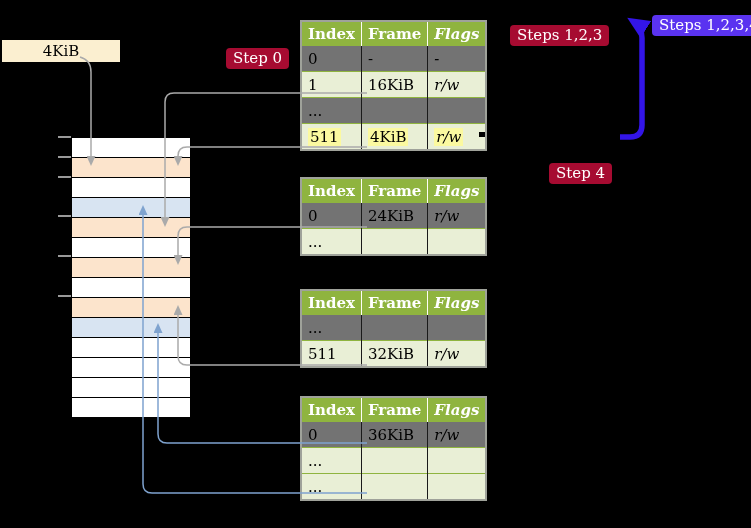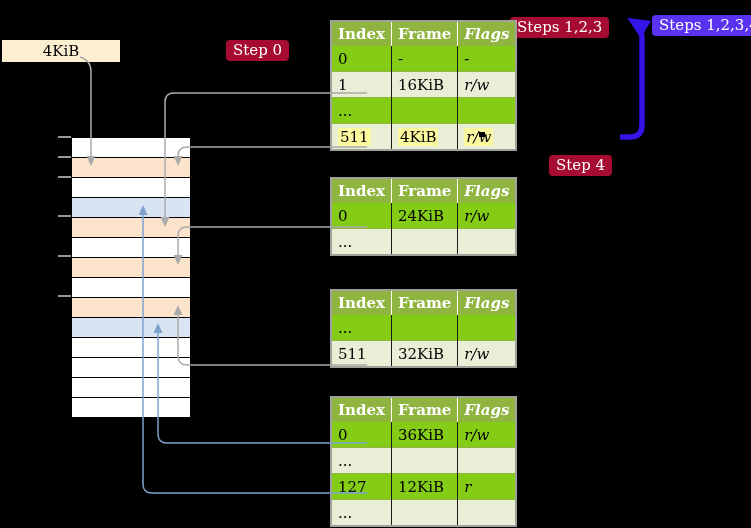--- a/index.html
+++ b/index.html
@@ -30,43 +30,43 @@
   .label-4kib{
     left:2px;top:40px;width:118px;height:22px;
     background:var(--label-cream);
     display:flex;align-items:center;justify-content:center;
   }
   
   .badge{
     color:#fff;padding:1px 7px 2px 7px;border-radius:4px;
     display:inline-block;white-space:nowrap;font-size:15px;
   }
-  .badge-red{background:var(--badge-red);}
+  .badge-red{background:var(--badge-red);margin-top:8px;}
   .badge-blue{background:var(--badge-blue);border-radius:4px 0 0 4px;}
   .pos-step0{left:188px;top:40px;padding-left:38px;}
   .pos-steps123{left:510px;top:17px;}
   .pos-steps1234{left:652px;top:15px;width:85px;}
   .pos-step4{left:549px;top:155px;}
   
   .memcol{
     left:71px;top:137px;width:118px;
     border:1px solid #000;border-top:none;
   }
   .mem-row{
     height:19px;border-top:1px solid #000;
   }
   .tick{
     left:58px;width:13px;height:2px;background:#999;
   }
   
   table.ptable{
-    position:absolute;left:330px;
+    position:absolute;left:300px;
     border-collapse:collapse;
     border:2px solid var(--table-border);
-    background:#84cc16;
+    background:#737373;
   }
   table.ptable th{
     background:var(--table-header-green);color:#fff;
     font-weight:bold;text-align:left;
     height:23px;padding:0 6px;
     border-right:1.5px solid #fdfdf6;
     font-size:15px;
   }
   table.ptable td{
     height:25px;padding:0 6px;
@@ -212,25 +212,20 @@
     <tbody>
       <tr>
         <td class="c0">0</td>
         <td class="c1">36KiB</td>
         <td class="c2">r/w</td>
       </tr>
       <tr class="alt">
         <td class="c0">...</td>
         <td class="c1"></td>
         <td class="c2"></td>
-      </tr>
-      <tr>
-        <td class="c0">127</td>
-        <td class="c1">12KiB</td>
-        <td class="c2">r</td>
       </tr>
       <tr class="alt">
         <td class="c0">...</td>
         <td class="c1"></td>
         <td class="c2"></td>
       </tr>
     </tbody>
   </table>
 
 <div class="abs edge-mark"></div>

